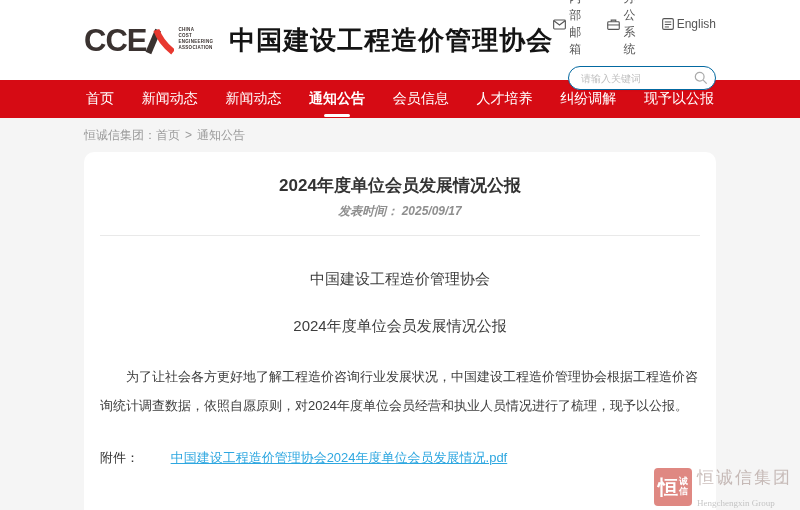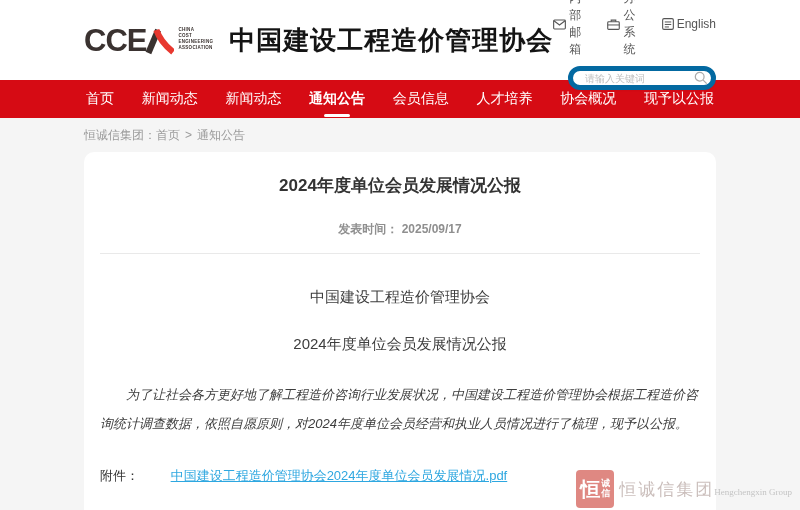--- a/index.html
+++ b/index.html
@@ -20,21 +20,21 @@
   .logo-sub span { font-size:4.5px; font-weight:700; color:#3a3230; line-height:1.35; letter-spacing:0.3px; }
   .site-title { font-size:26px; font-weight:700; color:#141414; margin-left:16px; letter-spacing:1px; white-space:nowrap; }
 
   .header-right { display:flex; flex-direction:column; align-items:flex-end; gap:8px; }
   .quick-links { display:flex; gap:16px; }
   .quick-link { display:flex; align-items:center; gap:3px; font-size:12px; color:#555; cursor:pointer; text-decoration:none; }
   .quick-link svg { display:block; }
 
   .search-box { position:relative; width:148px; height:24px; }
   .search-input {
-    width:100%; height:100%; border:5px solid #0369a1; border-radius:12px;
+    width:100%; height:100%; border:1px solid #0369a1; border-radius:12px;
     background:#fff; box-shadow:0 1px 2px rgba(0,0,0,0.04);
     padding:0 26px 0 12px; font-size:10px; color:#666; outline:none;
     font-family:"Liberation Sans","DejaVu Sans",sans-serif;
   }
   .search-input::placeholder { color:#c0c0c0; }
   .search-btn { position:absolute; right:8px; top:5px; width:14px; height:14px; border:none; background:transparent; padding:0; cursor:pointer; }
 
   
   .main-nav { height:38px; }
   .nav-list { width:632px; margin-left:84px; height:38px; display:flex; align-items:center; justify-content:space-between; }
@@ -49,40 +49,40 @@
   .breadcrumb { margin:9px 0 8px 84px; font-size:12px; color:#9b9b9b; }
   .breadcrumb a { color:#9b9b9b; text-decoration:none; cursor:pointer; }
   .crumb-sep { margin:0 5px; }
 
   
   .card {
     background:#fff; margin:0 84px; border-radius:10px 10px 0 0;
     min-height:366px; padding:22px 16px 10px 16px; position:relative;
   }
   .article-title { text-align:center; font-size:17px; font-weight:700; color:#333; }
-  .article-meta { text-align:center; font-size:12px; font-weight:700; color:#8f8f8f; margin-top:24px; }
+  .article-meta { text-align:center; font-size:12px; font-weight:700; color:#8f8f8f; margin-top:6px;font-style:italic; }
   .meta-divider { border:none; border-top:1px solid #e9e9e9; margin:15px 0 0 0; }
 
   .doc-head { text-align:center; font-size:15px; color:#3d3d3d; }
   .doc-org { margin-top:34px; }
   .doc-title { margin-top:28px; }
-  .doc-body { margin:26px 0 0 0; font-size:13px; color:#3d3d3d; line-height:2.25; text-indent:2em;font-style:italic; }
+  .doc-body { margin:26px 0 0 0; font-size:13px; color:#3d3d3d; line-height:2.25; text-indent:2em; }
   .attachment-row { margin-top:28px; font-size:13px; color:#333; }
   .attachment-link { color:#2ea7e0; text-decoration:underline; cursor:pointer;margin-left:28px; }
 
   
   .watermark { position:absolute; right:8px; bottom:2px; display:flex; align-items:center; gap:5px; opacity:0.55; }
   .wm-stamp {
     width:38px; height:38px; background:#c5271d; border-radius:4px;
     display:flex; align-items:center; justify-content:center; gap:1px; color:#fff;
     font-family:"Liberation Serif","DejaVu Serif",serif;
   }
   .wm-stamp .wm-main { font-size:20px; font-weight:700; line-height:1; }
   .wm-stamp .wm-side { display:flex; flex-direction:column; font-size:9px; line-height:1.1; font-weight:700; }
-  .wm-names { display:flex; flex-direction:row; }
+  .wm-names { display:flex; flex-direction:column; }
   .wm-cn { font-family:"Liberation Serif","DejaVu Serif",serif; font-size:17px; letter-spacing:2px; color:#a08a85; }
   .wm-en { font-family:"Liberation Serif","DejaVu Serif",serif; font-size:9px; color:#9a9a9a; margin-top:9px; }
 </style>
 </head>
 <body>
 
 <header class="site-header">
   <div class="header-inner">
     <div class="logo-wrap">
       <span class="logo-mark">
@@ -148,21 +148,21 @@
 </header>
 
 <nav class="main-nav" id="main-nav" style="background: rgb(214, 11, 20);">
   <div class="nav-list" id="nav-list">
       <a class="nav-item">首页</a>
       <a class="nav-item">新闻动态</a>
       <a class="nav-item">新闻动态</a>
       <a class="nav-item active">通知公告</a>
       <a class="nav-item">会员信息</a>
       <a class="nav-item">人才培养</a>
-      <a class="nav-item">协会概况</a>
+      <a class="nav-item">纠纷调解</a>
       <a class="nav-item">现予以公报</a>
     </div>
 </nav>
 
 <div class="breadcrumb">
   <span>恒诚信集团：</span><span id="crumb-items"><a>首页</a><span class="crumb-sep">&gt;</span><a>通知公告</a></span>
 </div>
 
 <main class="card">
   <h1 class="article-title">2024年度单位会员发展情况公报</h1>

